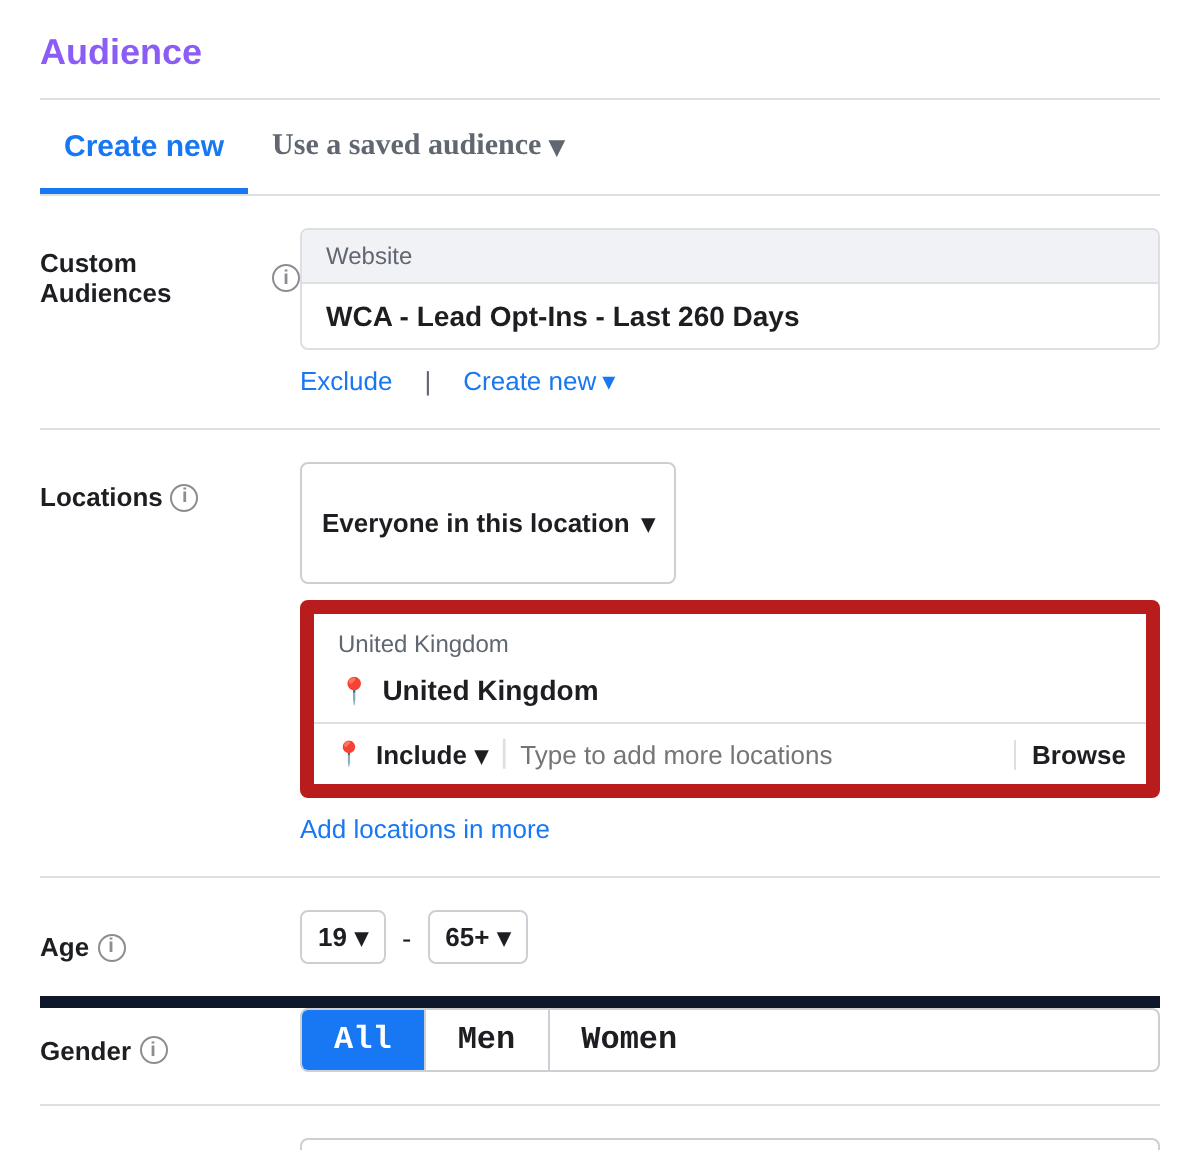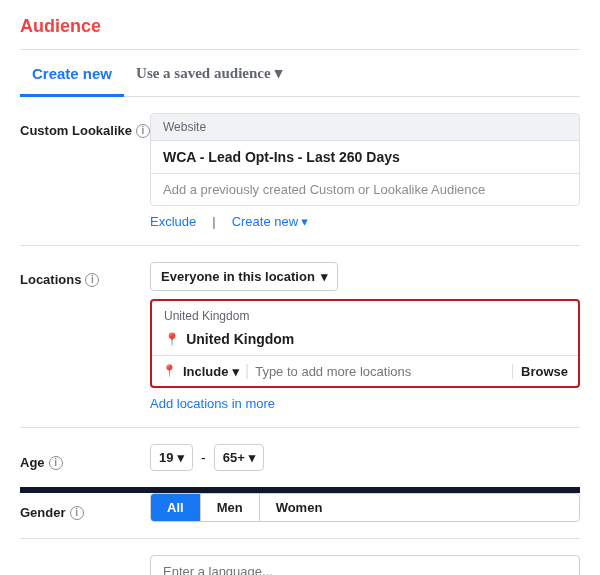--- a/index.html
+++ b/index.html
@@ -10,21 +10,21 @@
       background: #fff;
       width: 600px;
       min-height: 575px;
     }
     .page-container {
       padding: 16px 20px 20px 20px;
     }
     .page-title {
       font-size: 18px;
       font-weight: 700;
-      color: #ef4444;
+      color: #8b5cf6;
       margin-bottom: 12px;
     }
     .top-divider {
       border: none;
       border-top: 1px solid #dddfe2;
       margin-bottom: 0;
     }
     .tabs-row {
       display: flex;
       align-items: center;
@@ -138,30 +138,30 @@
       margin-bottom: 16px;
       padding-bottom: 16px;
       border-bottom: 1px solid #dddfe2;
     }
     .location-dropdown-btn {
       display: flex;
       align-items: center;
       gap: 6px;
       border: 1px solid #ccd0d5;
       border-radius: 4px;
-      padding: 6px 10px;
+      padding: 22px 10px;
       font-size: 13px;
       font-weight: 600;
       color: #1c1e21;
       cursor: pointer;
       background: #fff;
       margin-bottom: 8px;
     }
     .location-box {
-      border: 2px solid #b91c1c;
+      border: 7px solid #b91c1c;
       border-radius: 4px;
       overflow: hidden;
     }
     .location-box-country-label {
       padding: 8px 12px 4px 12px;
       font-size: 12px;
       color: #606770;
     }
     .location-box-country-item {
       padding: 4px 12px 8px 12px;
@@ -256,27 +256,28 @@
     }
     .gender-buttons {
       display: flex;
       gap: 0;
       border: 1px solid #ccd0d5;
       border-radius: 4px;
       overflow: hidden;
     }
     .gender-btn {
       padding: 6px 16px;
-      font-size: 13px;
+      font-size: 16px;
       font-weight: 600;
       cursor: pointer;
       border: none;
       background: #fff;
       color: #1c1e21;
       border-right: 1px solid #ccd0d5;
+      font-family: Liberation Mono, monospace;
     }
     .gender-btn:last-child { border-right: none; }
     .gender-btn.active {
       background: #1877f2;
       color: #fff;
     }
     
     .languages-section-row {
       display: flex;
       align-items: center;
@@ -302,28 +303,27 @@
   <div class="tabs-row">
     <div class="tab active">Create new</div>
     <div class="tab tab-with-arrow">
       <span>Use a saved audience</span>
       <span>▾</span>
     </div>
   </div>
 
   <div class="section-row">
     <div class="section-label">
-      <span>Custom Lookalike</span>
+      <span>Custom Audiences</span>
       <span class="info-icon">i</span>
     </div>
     <div class="section-content">
       <div class="audiences-box">
         <div class="audiences-box-header">Website</div>
         <div class="audiences-box-item">WCA - Lead Opt-Ins - Last 260 Days</div>
-        <div class="audiences-box-placeholder">Add a previously created Custom or Lookalike Audience</div>
       </div>
       <div class="exclude-create-row">
         <span class="link-blue">Exclude</span>
         <span class="divider-text">|</span>
         <span class="link-blue link-with-arrow">
           <span>Create new</span>
           <span>▾</span>
         </span>
       </div>
     </div>

